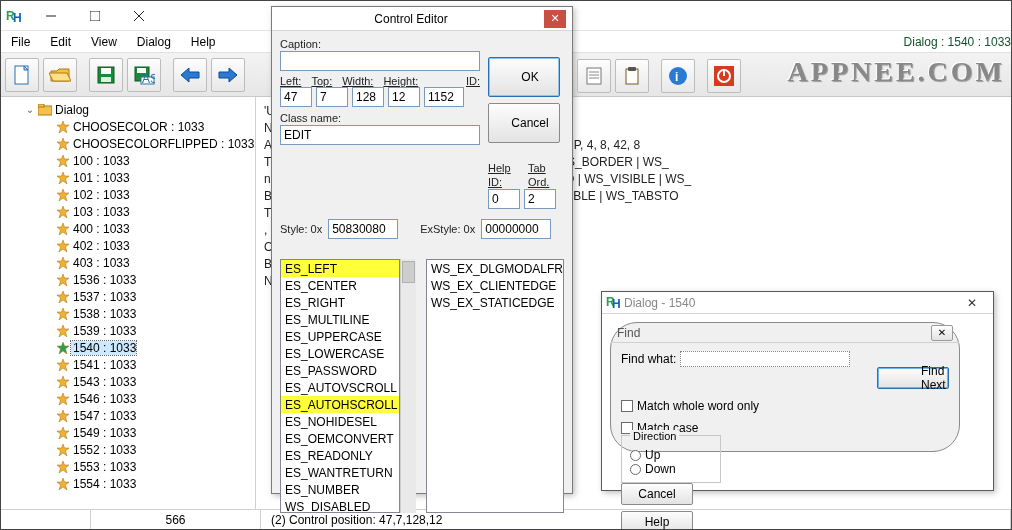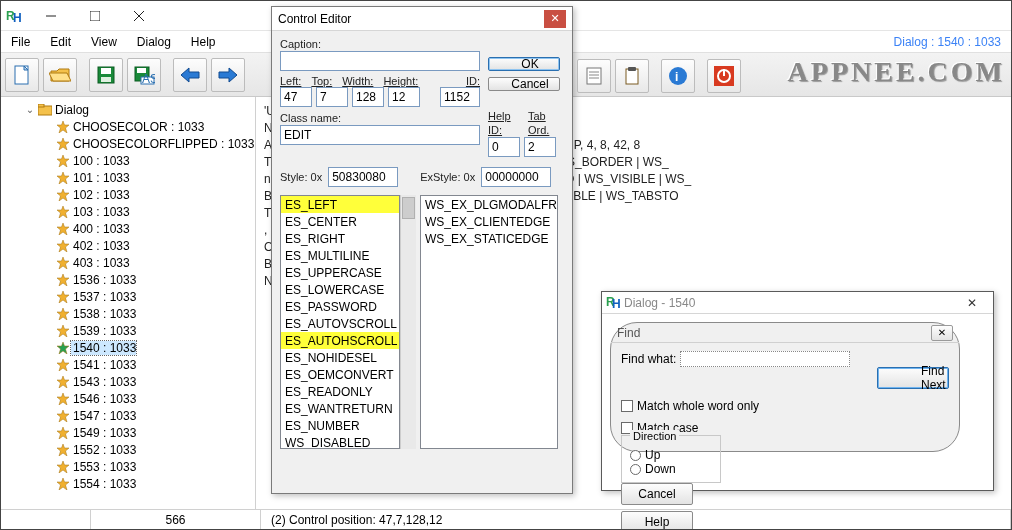--- a/index.html
+++ b/index.html
@@ -7,21 +7,21 @@
 
 
 .titlebar { height: 30px; display: flex; align-items: center; padding: 0 4px; border-bottom: 1px solid #e5e5e5; }
 .titlebar .ico { width: 18px; height: 18px; margin-right: 6px; display:flex;align-items:center;justify-content:center;}
 .titlebar .title { flex: 1; color: #666; }
 .titlebar .ctrl { width: 44px; height: 28px; display:flex;align-items:center;justify-content:center; color:#222; }
 
 
 .menubar { height: 22px; display: flex; align-items: center; border-bottom: 1px solid #e0e0e0; }
 .menubar .mi { padding: 2px 10px; }
-.menubar .status-r { margin-left:auto; padding-right:10px; color:#3b82f6; }
+.menubar .status-r { margin-left:auto; color:#14532d; }
 
 
 .toolbar { height: 44px; background: linear-gradient(#f3f3f3,#e6e6e6); border-bottom:1px solid #c9c9c9; display:flex; align-items:center; padding:0 4px; gap:4px; position:relative; }
 .tbtn { width: 34px; height:34px; border:1px solid #bcbcbc; background:linear-gradient(#fdfdfd,#e8e8e8); border-radius:2px; display:flex;align-items:center;justify-content:center; }
 .tsep { width: 4px; }
 .tlogo { position:absolute; right:6px; top:3px; font-family: Georgia, serif; font-size: 28px; letter-spacing:3px; color:#888; text-shadow: -1px -1px 0 #fff, 1px 1px 1px #999; font-weight:bold;}
 
 
 .mainarea { position:absolute; left:0; top:96px; right:0; bottom:20px; display:flex; }
 .tree { width: 255px; border-right:1px solid #d0d0d0; overflow:hidden; padding:4px 0 0 4px; background:#fff; }
@@ -38,27 +38,27 @@
 
 .statusbar { position:absolute; left:0; right:0; bottom:0; height:20px; border-top:1px solid #d0d0d0; display:flex; align-items:center; }
 .statusbar .cell { border-right:1px solid #d0d0d0; height:100%; display:flex;align-items:center; padding:0 10px;}
 .statusbar .cell.c1 { width:90px; justify-content:flex-start;}
 .statusbar .cell.c2 { width:170px; justify-content:center;}
 .statusbar .cell.c3 { flex:1; }
 
 
 .dlg { position:absolute; background:#f0f0f0; border:1px solid #7a7a7a; box-shadow:2px 2px 6px rgba(0,0,0,0.25); }
 .dlg .dlghdr { height:24px; background:#fff; display:flex;align-items:center; padding:0 6px; border-bottom:1px solid #d6d6d6;}
-.dlg .dlghdr .t { flex:1; }
+.dlg .dlghdr .t { flex:1;text-align:center; }
 .dlg .dlghdr .x { width:22px; height:18px; background:#c94f42; color:#fff; display:flex;align-items:center;justify-content:center; font-size:11px;}
 .dlg .body { padding:6px 8px; }
 .dlg label.sm { font-size:11px; text-decoration: underline; color:#222;}
 .dlg label.smn { font-size:11px; color:#222;}
 .dlg input.tx { border:1px solid #7a9ac0; background:#fff; height:20px; padding:1px 3px; font-size:12px;}
-.dlg .btn { width:72px; height:14px; border:1px solid #8a8a8a; background:linear-gradient(#fdfdfd,#e3e3e3); border-radius:2px; display:flex;align-items:center;justify-content:center;padding-left:12px;}
+.dlg .btn { width:72px; height:40px; border:1px solid #8a8a8a; background:linear-gradient(#fdfdfd,#e3e3e3); border-radius:2px; display:flex;align-items:center;justify-content:center;padding-left:12px;}
 .dlg .row { display:flex; align-items:center; gap:6px; }
 .stylelist { border:1px solid #828790; background:#fff; height:254px; overflow:hidden; font-size:12px; }
 .stylelist .it { height:17px; padding:0 4px; border-bottom:0; display:flex;align-items:center; }
 .stylelist .hl { background:#ffff3a; }
 .stylelist.ex { height:254px; }
 .scrl { width:16px; background:#e9e9e9; border-left:1px solid #cdcdcd; position:relative;}
 .scrl .th { position:absolute; left:1px; right:1px; top:2px; height:22px; background:#cdcdcd; border:1px solid #b0b0b0;}
 
 
 .pv { position:absolute; background:#fff; border:1px solid #5a5a5a; box-shadow:2px 2px 6px rgba(0,0,0,0.25);}
@@ -393,21 +393,21 @@
           <label class="sm">Top:</label>
           <label class="sm">Width:</label>
           <label class="sm">Height:</label>
           <label class="sm" style="margin-left:auto">ID:</label>
         </div>
         <div class="row" style="gap:4px;">
           <input class="tx" style="width: 32px;" value="47">
           <input class="tx" style="width: 32px;" value="7">
           <input class="tx" style="width: 32px;" value="128">
           <input class="tx" style="width: 32px;" value="12">
-          <input class="tx" style="width: 40px; margin-left: 16px;" value="1152">
+          <input class="tx" style="width: 40px; margin-left: 0;" value="1152">
         </div>
         <div style="margin-top:4px"><label class="smn">Class name:</label></div>
         <input class="tx" style="width: 200px;" value="EDIT">
       </div>
       <div style="width:76px;">
         <div class="btn" style="margin-top:6px;border:1px solid #2a6fb0;box-shadow: inset 0 0 0 1px #8fc4f0;">OK</div>
         <div class="btn" style="margin-top:6px">Cancel</div>
         <div style="margin-top:18px" class="row">
           <div><label class="sm">Help ID:</label></div>
           <div><label class="sm">Tab Ord.</label></div>
@@ -420,21 +420,21 @@
     </div>
 
     <div class="row" style="margin-top:10px; gap:6px;">
       <label class="smn">Style:  0x</label>
       <input class="tx" style="width: 70px;" value="50830080">
       <span style="width:10px"></span>
       <label class="smn">ExStyle:  0x</label>
       <input class="tx" style="width: 70px;" value="00000000">
     </div>
 
-    <div class="row" style="margin-top:8px; align-items:flex-end; gap:4px;">
+    <div class="row" style="margin-top:20px; align-items:flex-end; gap:10px;">
       <div style="display:flex; width:136px;">
         <div class="stylelist" style="flex:1" id="styles">
             <div class="it hl">ES_LEFT</div>
             <div class="it">ES_CENTER</div>
             <div class="it">ES_RIGHT</div>
             <div class="it">ES_MULTILINE</div>
             <div class="it">ES_UPPERCASE</div>
             <div class="it">ES_LOWERCASE</div>
             <div class="it">ES_PASSWORD</div>
             <div class="it">ES_AUTOVSCROLL</div>

